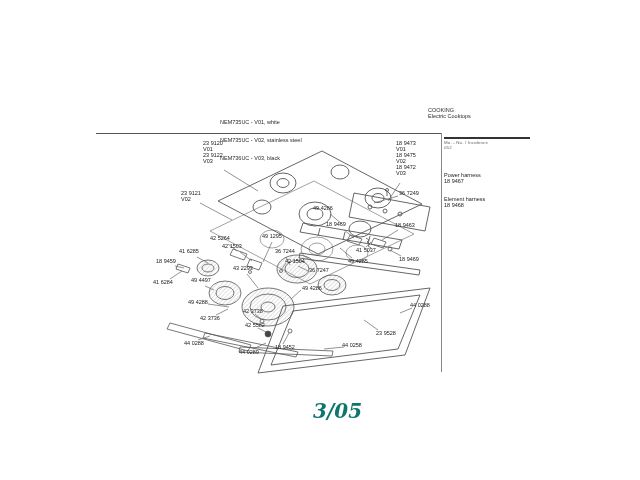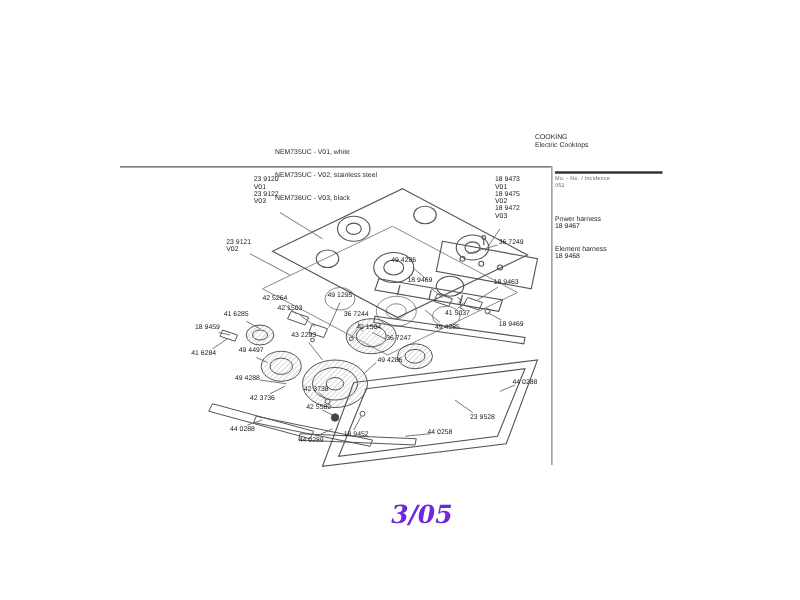--- a/index.html
+++ b/index.html
@@ -12,21 +12,21 @@
   .vrule{position:absolute;left:441px;top:133px;width:1px;height:239px;background:#888;}
   .sidebar{position:absolute;left:444px;top:137px;width:86px;}
   .sidebar .topbar{height:2px;background:#333;margin-bottom:2px;}
   .note{font-size:8px;line-height:8.5px;color:#666;letter-spacing:0.3px;}
   .entry{margin-top:10px;font-size:10px;line-height:11px;color:#222;}
   .part-label{position:absolute;font-size:10px;line-height:10.5px;transform:scale(0.55);
               transform-origin:0 0;white-space:pre;color:#1b1b1b;}
   #drawing{position:absolute;left:0;top:0;}
   #labels{position:absolute;left:0;top:0;width:640px;height:480px;}
   .footer-date{position:absolute;left:313px;top:399px;font-family:"DejaVu Serif",serif;
-               font-style:italic;font-weight:bold;font-size:20px;color:#6d28d9;}
+               font-style:italic;font-weight:bold;font-size:20px;color:#0f766e;}
 </style>
 </head>
 <body>
 
 <div id="stage">
 
   <div class="models scaled" style="left:220px;top:107px;">
     <div>NEM735UC - V01, white</div>
     <div>NEM735UC - V02, stainless steel</div>
     <div>NEM736UC - V03, black</div>

